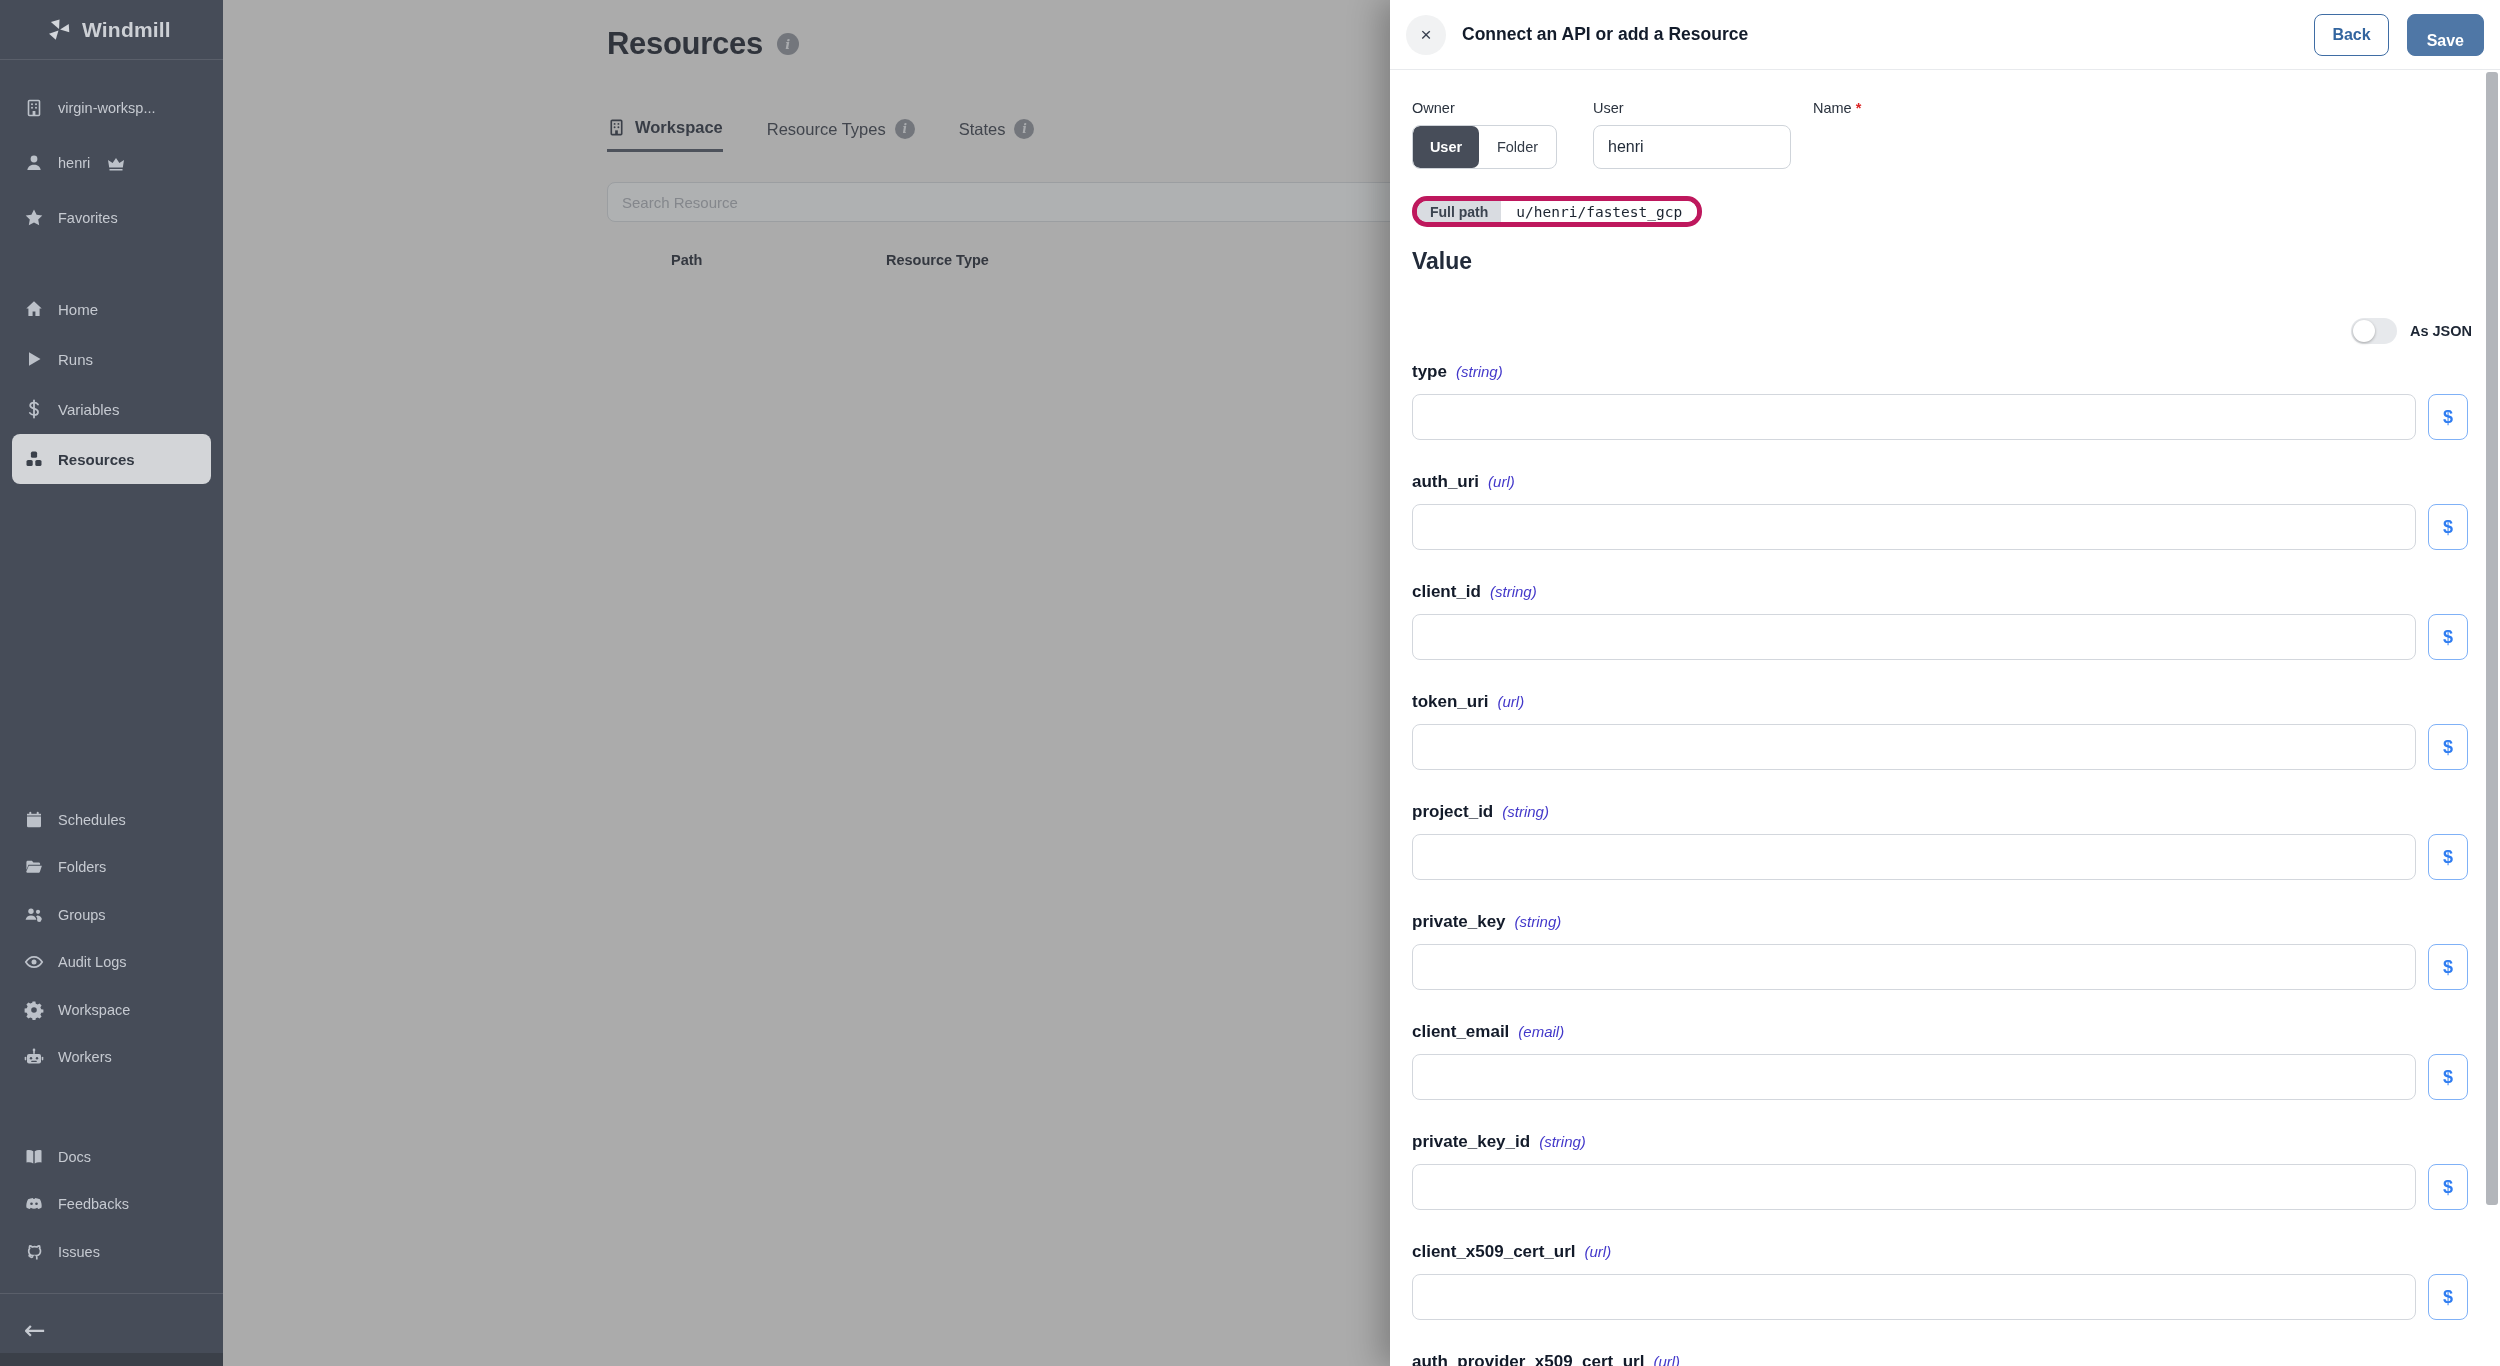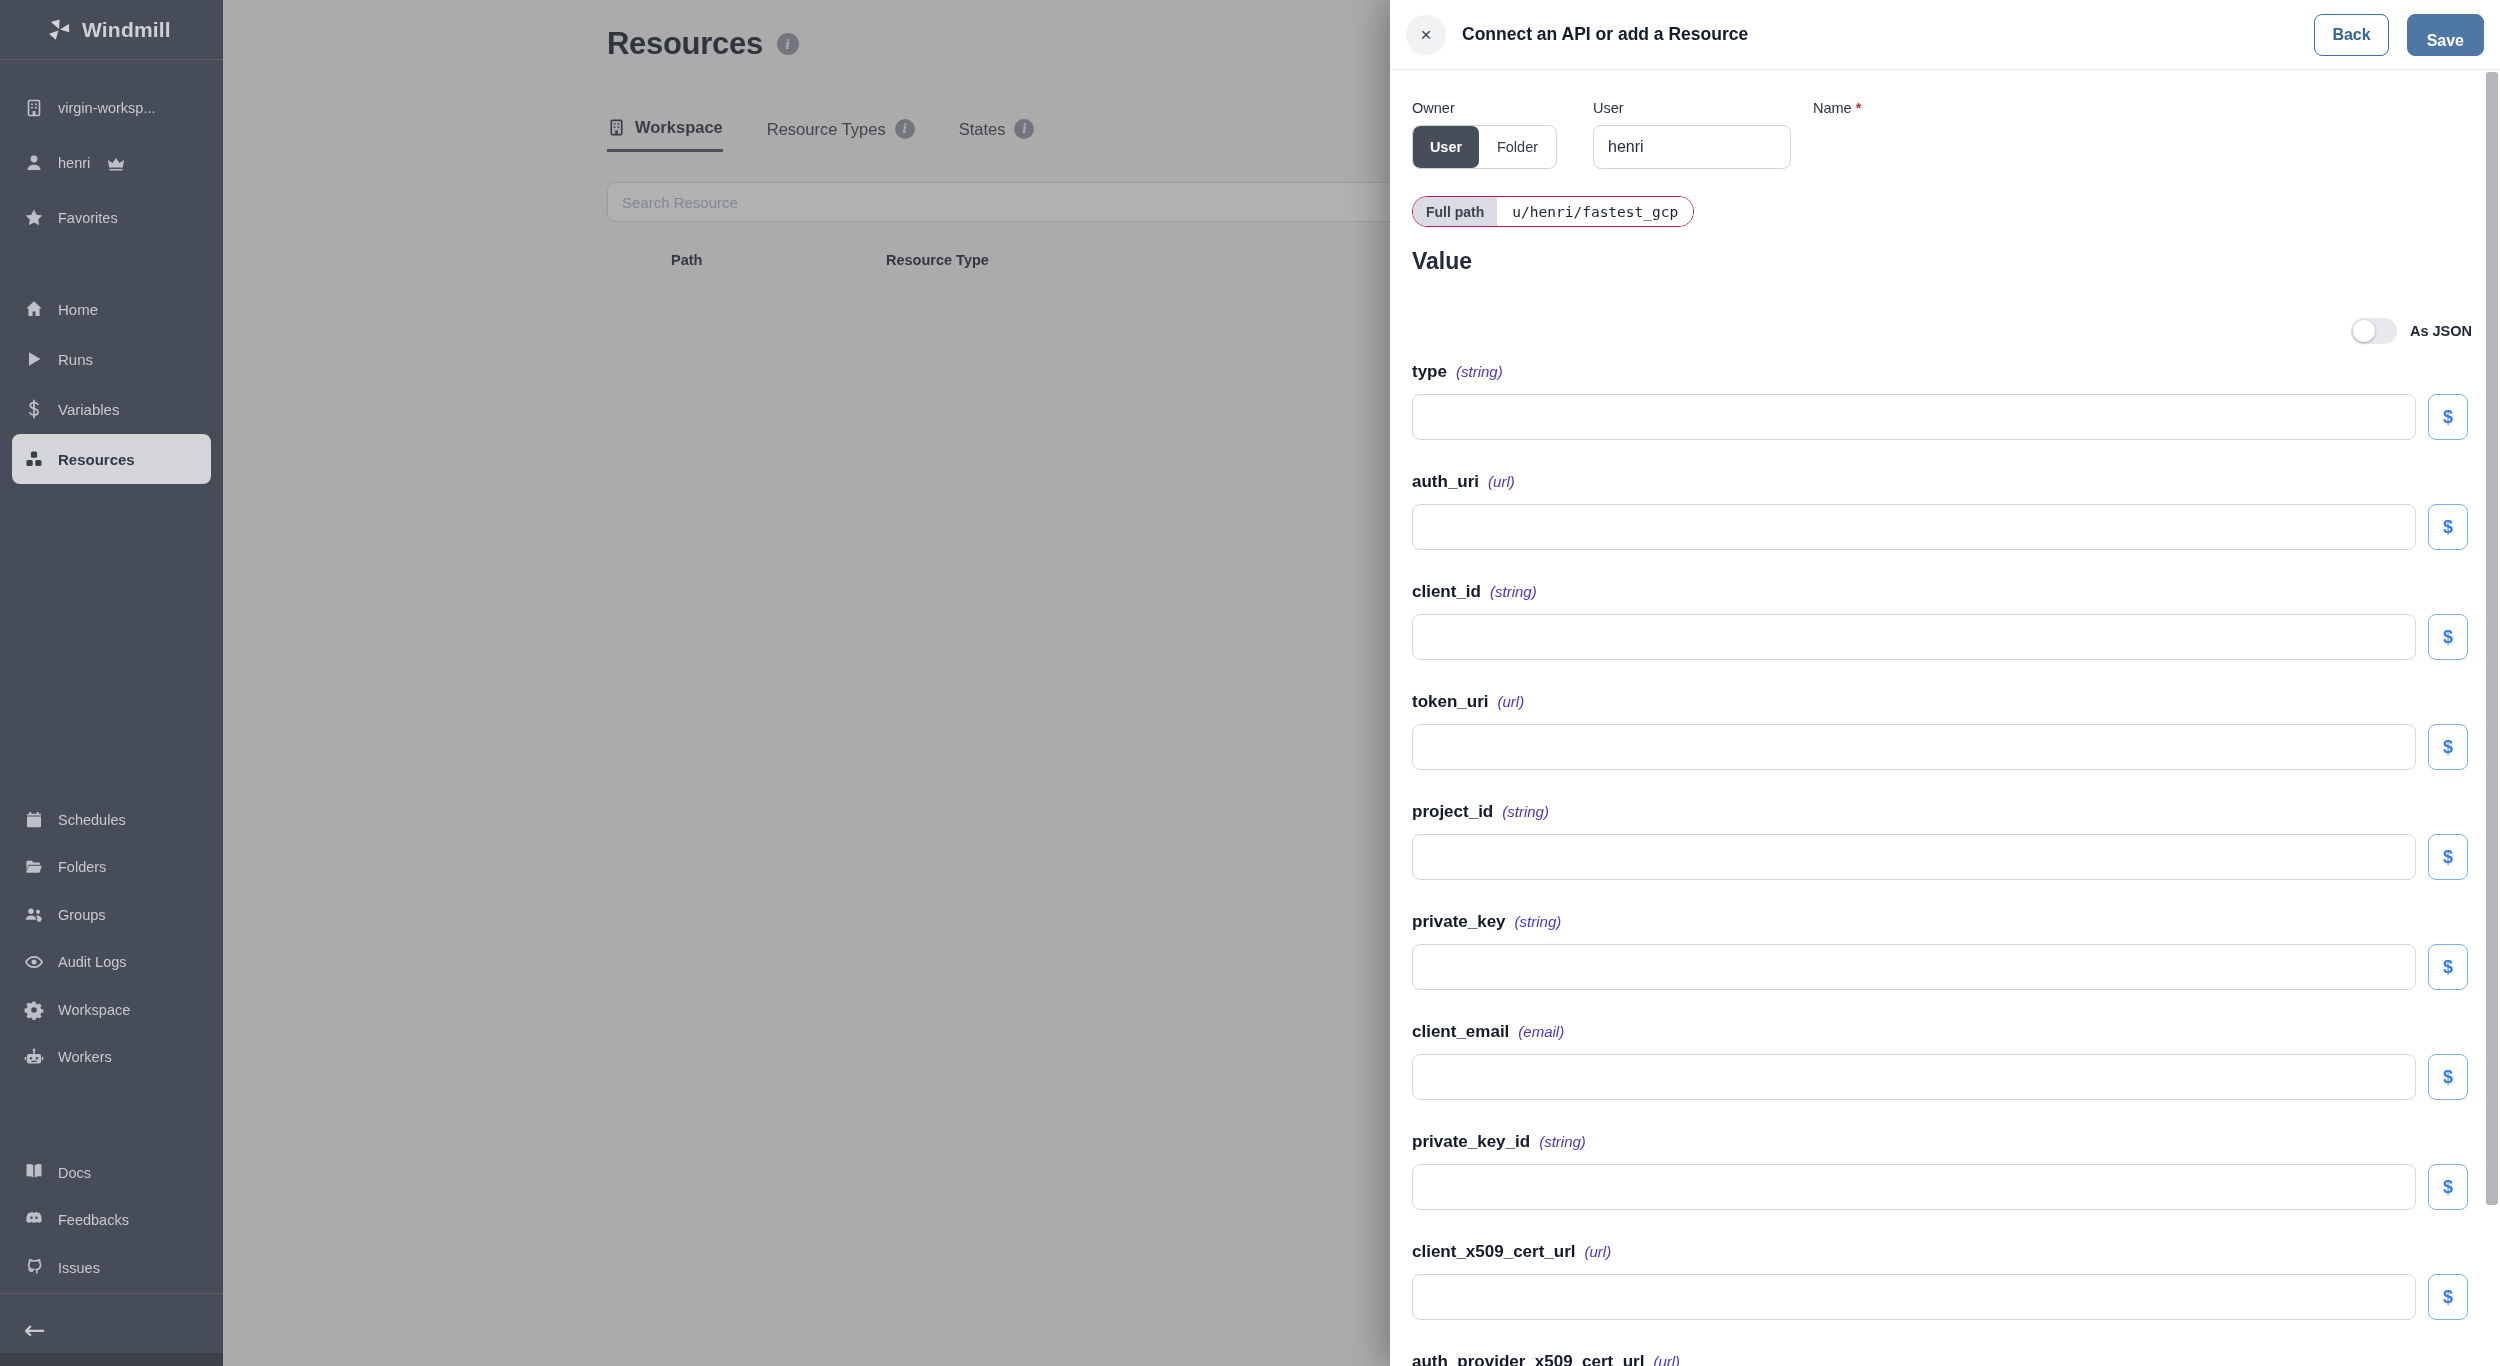--- a/index.html
+++ b/index.html
@@ -13,21 +13,21 @@
     border-bottom:1px solid #5A5F6A; }
   .logo-row .wm-icon { width:26px; height:26px; color:#D3D6DB; margin-right:10px; }
   .logo-text { font-size:21px; font-weight:700; color:#CDD0D5; letter-spacing:.2px; }
   .side-group { position:absolute; left:0; right:0; }
   .side-item { display:flex; align-items:center; padding-left:24px; gap:14px;
     font-size:14.5px; color:#C6CAD1; cursor:pointer; }
   .side-item .icon { width:20px; height:20px; color:#BCC1C9; flex:none; }
   .g-top { top:80px; } .g-top .side-item { height:55px; }
   .g-nav { top:284px; } .g-nav .side-item { height:50px; font-size:15px; }
   .g-admin { top:796px; } .g-admin .side-item { height:47.5px; }
-  .g-docs { top:1133px; } .g-docs .side-item { height:47.5px;align-items:flex-end; }
+  .g-docs { top:1133px; } .g-docs .side-item { height:47.5px; }
   .side-item.active { background:#D3D5D8; color:#343A44; margin:0 12px; border-radius:8px;
     padding-left:12px; font-weight:700; }
   .side-item.active .icon { color:#3A404A; }
   .crown { width:14px; height:14px; color:#B9BEC6; margin-left:2px; }
   .side-div2 { position:absolute; top:1293px; left:0; right:0; border-top:1px solid #5A5F6A; }
   .collapse-row { position:absolute; top:1308px; left:0; right:0; height:44px;
     display:flex; align-items:center; padding-left:24px; }
   .collapse-btn { color:#C6CAD1; font-size:26px; line-height:1; cursor:pointer;
     background:none; border:none; font-family:"DejaVu Sans",sans-serif; }
   .bottom-strip { position:absolute; bottom:0; left:0; right:0; height:13px; background:#3B4049; }
@@ -78,21 +78,21 @@
     font-size:14.5px; color:#333B47; cursor:pointer; }
   .seg.on { width:66px; background:#474D59; color:#fff; font-weight:700; border-radius:7px; }
   .seg.off { width:77px; }
   .text-input { height:44px; border:1px solid #CFD4DA; border-radius:8px; background:#fff;
     display:flex; align-items:center; padding:0 14px; font-size:16px; color:#1F2937; cursor:text; }
   .name-input { height:46px; border:2px solid #A9B1F2; border-radius:9px;
     box-shadow:0 0 0 3px rgba(167,178,245,.28); }
   .squiggle { text-decoration:underline wavy #EF4444 1px; text-underline-offset:4px; }
 
   .fullpath { position:absolute; top:126px; left:22px; display:flex; height:31px;
-    border-radius:15px; overflow:hidden; border:1px solid #be185d; }
+    border-radius:15px; overflow:hidden; border:5px solid #be185d; }
   .fullpath .fp-badge { background:#D9DCE1; color:#3B4450; font-size:14px; font-weight:700;
     display:flex; align-items:center; padding:0 13px; }
   .fullpath .fp-value { background:#fff; display:flex; align-items:center; padding:0 15px;
     font-family:"DejaVu Sans Mono",monospace; font-size:14.5px; color:#1B2430; }
 
   .value-heading { position:absolute; top:178px; left:22px; font-size:23px; font-weight:800; color:#222B3A; }
   .asjson { position:absolute; top:248px; right:28px; display:flex; align-items:center; gap:13px; }
   .switch { width:46px; height:26px; border-radius:13px; background:#E7E9EC; position:relative;
     cursor:pointer; flex:none; }
   .switch .knob { position:absolute; left:2px; top:2px; width:22px; height:22px; border-radius:50%;

